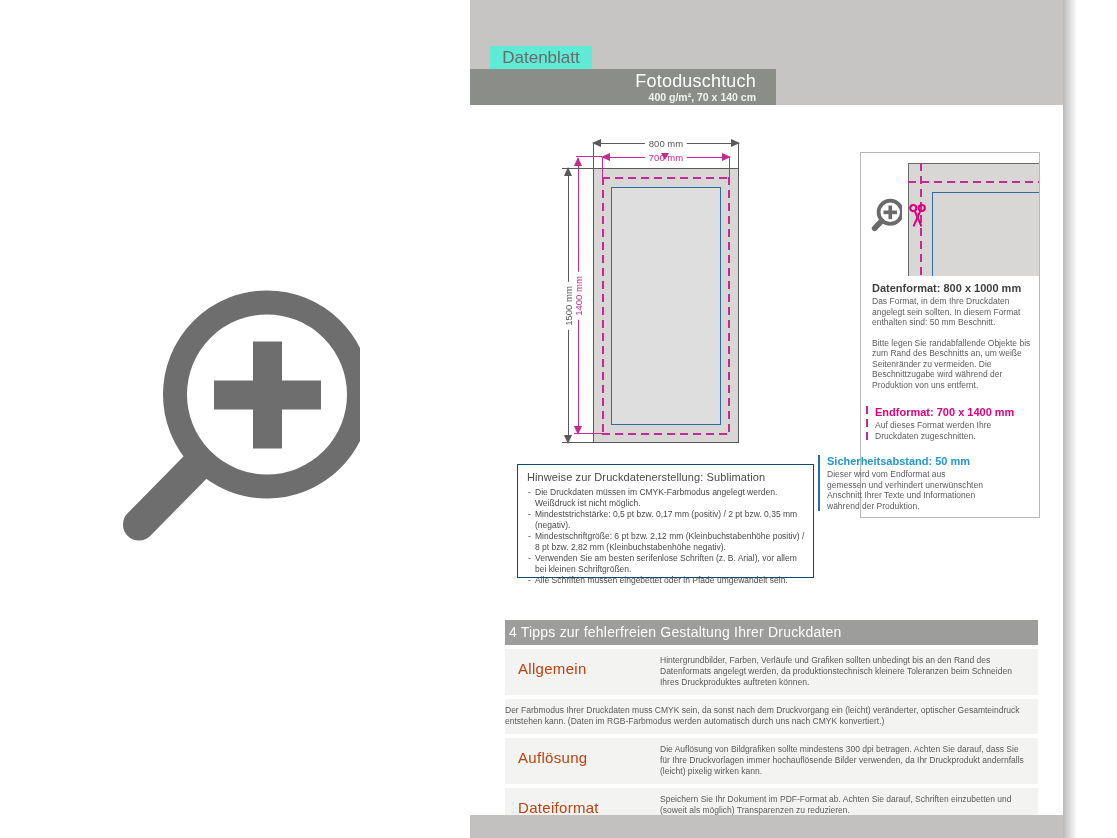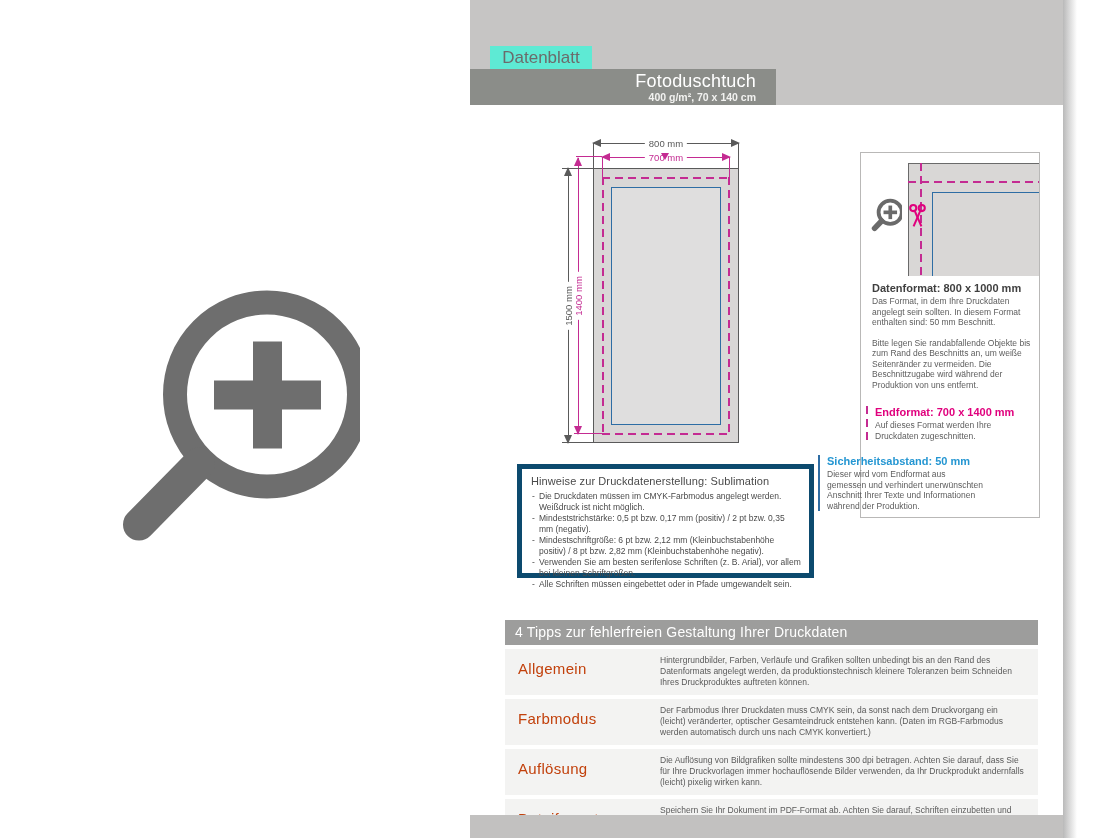--- a/index.html
+++ b/index.html
@@ -43,21 +43,21 @@
   .dim-v .a-t { top:-1px; left:0; border-left:4px solid transparent; border-right:4px solid transparent; border-bottom:9px solid currentColor; }
   .dim-v .a-b { bottom:-1px; left:0; border-left:4px solid transparent; border-right:4px solid transparent; border-top:9px solid currentColor; }
   .c-gray { color:#5a5a5a; } .c-mag { color:#c42b92; }
   .ext { position:absolute; background:#5a5a5a; }
   .ext.m { background:#c42b92; }
   .ctick { position:absolute; left:661px; top:153px; width:0; height:0;
            border-left:4px solid transparent; border-right:4px solid transparent; border-top:7px solid #c42b92; }
 
   
   .hbox { position:absolute; left:517px; top:464px; width:297px; height:114px; background:#fff;
-          border:5px solid #0c4a6e; padding:6px 8px 0 9px; color:#4a4a4a; }
+          border:1px solid #0c4a6e; padding:6px 8px 0 9px; color:#4a4a4a; }
   .hbox h3 { font-size:11px; font-weight:normal; margin-bottom:4px; letter-spacing:.1px; }
   .hbox ul { list-style:none; }
   .hbox li { font-size:8.5px; line-height:11px; padding-left:8px; position:relative; }
   .hbox li::before { content:"-"; position:absolute; left:1px; top:0; }
 
   
   .panel { position:absolute; left:860px; top:152px; width:180px; height:366px; background:#fff;
            border:1px solid #b9b8b7; }
   .pz-rect { position:absolute; left:908px; top:163px; width:131px; height:113px;
              background:#d9d7d6; border-top:1px solid #6a6a6a; border-left:1px solid #6a6a6a; }
@@ -78,21 +78,21 @@
   .bar-mag-dash { background:repeating-linear-gradient(to bottom,#c42b92 0 8px,transparent 8px 13px); }
   .bar-blue { background:#2e6da4; }
   .pblk2 { left:866px; top:406px; width:168px; }
   .pblk2 h4 { color:#e0007d; }
   .pblk3 { left:818px; top:455px; width:168px; }
   .pblk3 h4 { color:#2496d2; }
 
   
   .tips { position:absolute; left:505px; top:620px; width:533px; }
   .tips-head { background:#9d9d9c; color:#fff; font-size:14px; height:25px; line-height:25px;
-               padding-left:10px; letter-spacing:.2px; }
+               padding-left:4px; letter-spacing:.2px; }
   .trow { display:flex; background:#f3f3f2; margin-top:4px; }
   .trow .tl { flex:0 0 155px; padding:11px 0 0 13px; font-size:15px; color:#c2410c; letter-spacing:.3px; }
   .trow .tc { flex:1; padding:6px 14px 7px 0; font-size:8.5px; line-height:11px; color:#5a5a5a; }
 
   
   .footerbar { position:absolute; left:470px; top:815px; width:593px; height:23px; background:#c2c1c0; }
   .pshadow { position:absolute; left:1063px; top:0; width:14px; height:838px;
              background:linear-gradient(to right, rgba(100,100,100,.45), rgba(255,255,255,0)); }
 </style>
 </head>
@@ -218,21 +218,20 @@
     </div>
   </div>
 
   <div class="tips">
     <div class="tips-head">4 Tipps zur fehlerfreien Gestaltung Ihrer Druckdaten</div>
     <div class="trow">
       <div class="tl">Allgemein</div>
       <div class="tc">Hintergrundbilder, Farben, Verläufe und Grafiken sollten unbedingt bis an den Rand des Datenformats angelegt werden, da produktionstechnisch kleinere Toleranzen beim Schneiden Ihres Druckproduktes auftreten können.</div>
     </div>
     <div class="trow">
-      <div class="tl">Farbmodus</div>
       <div class="tc">Der Farbmodus Ihrer Druckdaten muss CMYK sein, da sonst nach dem Druckvorgang ein (leicht) veränderter, optischer Gesamteindruck entstehen kann. (Daten im RGB-Farbmodus werden automatisch durch uns nach CMYK konvertiert.)</div>
     </div>
     <div class="trow">
       <div class="tl">Auflösung</div>
       <div class="tc">Die Auflösung von Bildgrafiken sollte mindestens 300 dpi betragen. Achten Sie darauf, dass Sie für Ihre Druckvorlagen immer hochauflösende Bilder verwenden, da Ihr Druckprodukt andernfalls (leicht) pixelig wirken kann.</div>
     </div>
     <div class="trow">
       <div class="tl">Dateiformat</div>
       <div class="tc">Speichern Sie Ihr Dokument im PDF-Format ab. Achten Sie darauf, Schriften einzubetten und (soweit als möglich) Transparenzen zu reduzieren.</div>
     </div>

